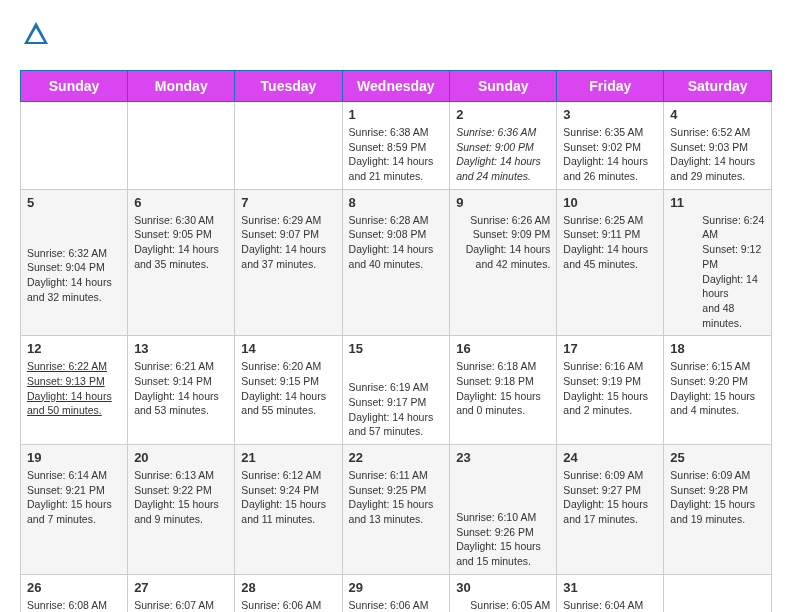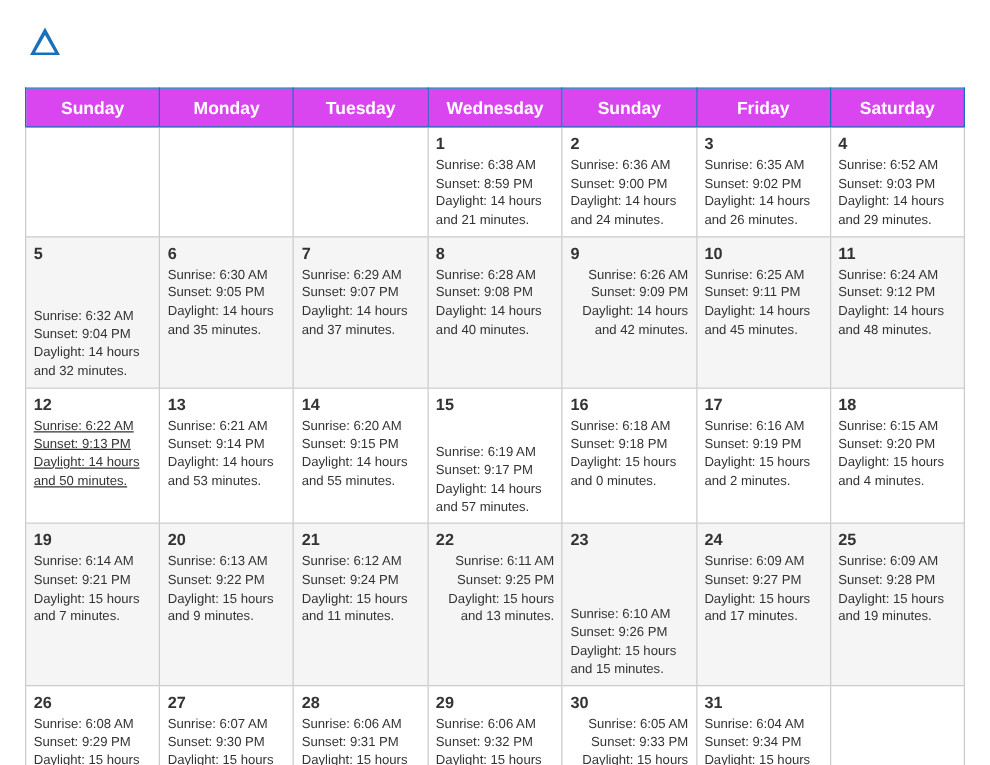--- a/index.html
+++ b/index.html
@@ -126,21 +126,21 @@
         <td class="empty-cell"></td>
         <td>
           <div class="day-number">1</div>
           <div class="day-info" style="white-space: pre-line;">Sunrise: 6:38 AM
 Sunset: 8:59 PM
 Daylight: 14 hours
 and 21 minutes.</div>
         </td>
         <td>
           <div class="day-number">2</div>
-          <div class="day-info" style="white-space: pre-line;">Sunrise: 6:36 AM
+          <div class="day-info" style="white-space: pre-line; font-style: italic;">Sunrise: 6:36 AM
 Sunset: 9:00 PM
 Daylight: 14 hours
 and 24 minutes.</div>
         </td>
         <td>
           <div class="day-number">3</div>
           <div class="day-info" style="white-space: pre-line;">Sunrise: 6:35 AM
 Sunset: 9:02 PM
 Daylight: 14 hours
 and 26 minutes.</div>
@@ -191,21 +191,21 @@
         </td>
         <td>
           <div class="day-number">10</div>
           <div class="day-info" style="white-space: pre-line;">Sunrise: 6:25 AM
 Sunset: 9:11 PM
 Daylight: 14 hours
 and 45 minutes.</div>
         </td>
         <td>
           <div class="day-number">11</div>
-          <div class="day-info" style="white-space: pre-line;">Sunrise: 6:24 AM
+          <div class="day-info" style="white-space: pre-line; margin-left: 32px;">Sunrise: 6:24 AM
 Sunset: 9:12 PM
 Daylight: 14 hours
 and 48 minutes.</div>
         </td>
       </tr>
       <tr>
         <td>
           <div class="day-number">12</div>
           <div class="day-info" style="white-space: pre-line; text-decoration: underline;">Sunrise: 6:22 AM
 Sunset: 9:13 PM
@@ -272,21 +272,21 @@
         </td>
         <td>
           <div class="day-number">21</div>
           <div class="day-info" style="white-space: pre-line;">Sunrise: 6:12 AM
 Sunset: 9:24 PM
 Daylight: 15 hours
 and 11 minutes.</div>
         </td>
         <td>
           <div class="day-number">22</div>
-          <div class="day-info" style="white-space: pre-line; text-align: right;">Sunrise: 6:11 AM
+          <div class="day-info" style="white-space: pre-line;">Sunrise: 6:11 AM
 Sunset: 9:25 PM
 Daylight: 15 hours
 and 13 minutes.</div>
         </td>
         <td>
           <div class="day-number">23</div>
           <div class="day-info" style="white-space: pre-line; margin-top: 45px;">Sunrise: 6:10 AM
 Sunset: 9:26 PM
 Daylight: 15 hours
 and 15 minutes.</div>

